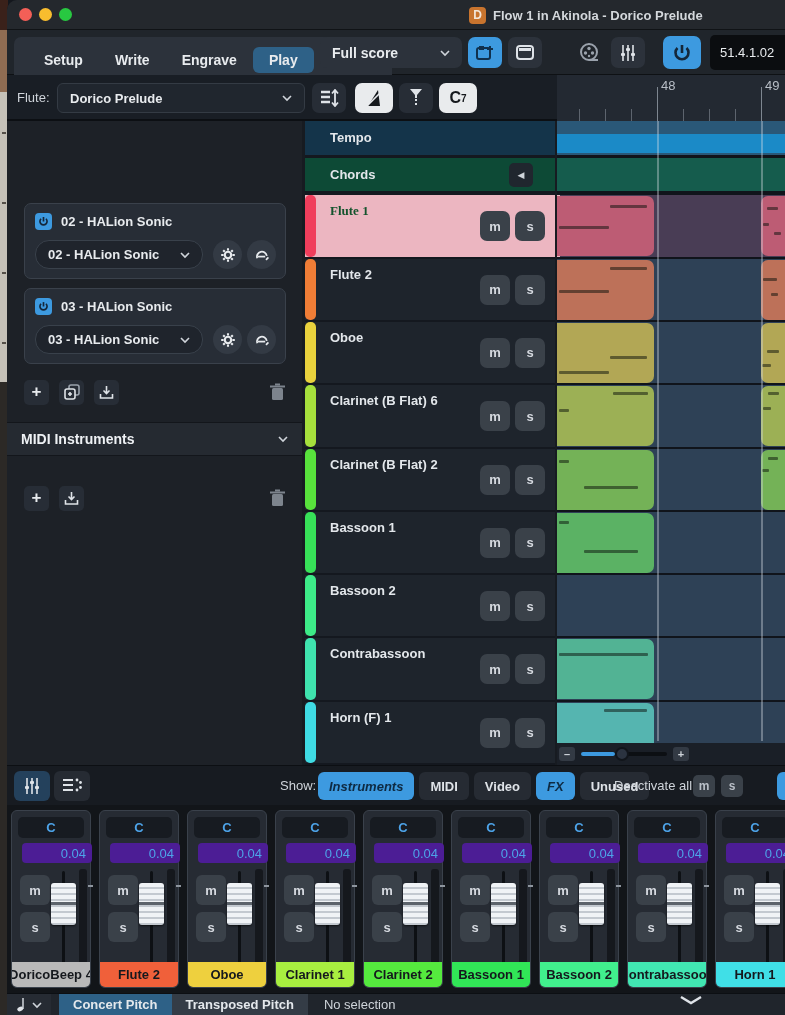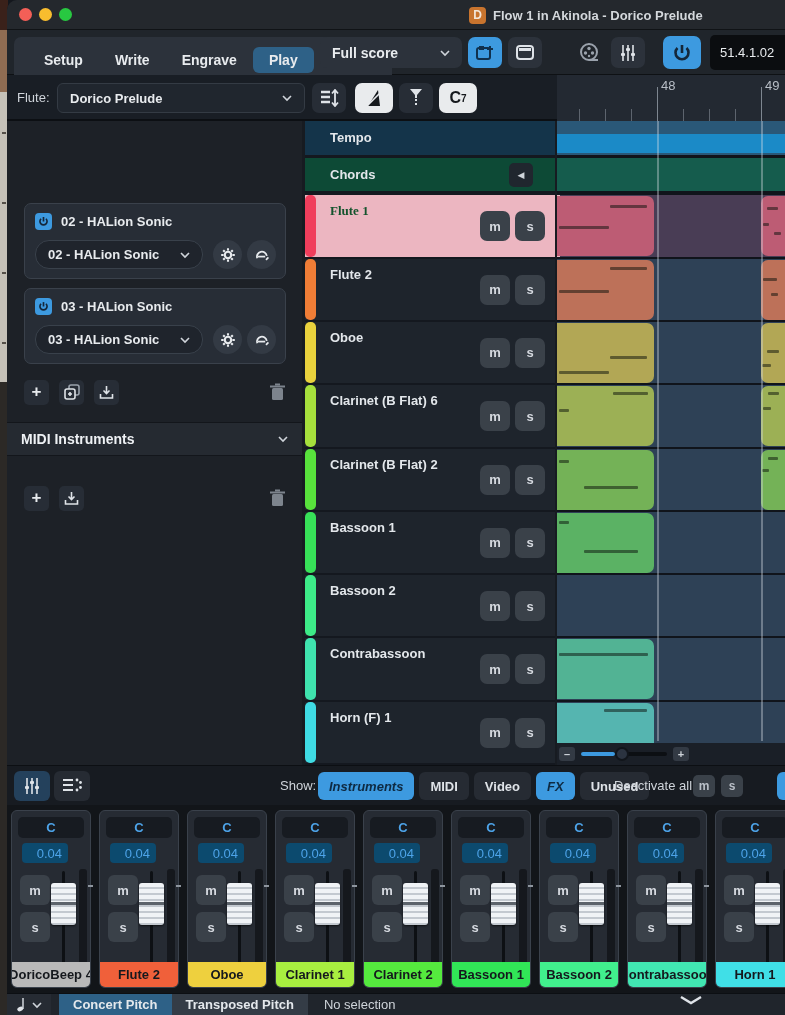--- a/index.html
+++ b/index.html
@@ -149,21 +149,21 @@
   .mini-ms { position:absolute; top:9px; width:22px; height:22px; border-radius:5px; background:#3a4149;
     color:#b9bfc7; font-size:12px; font-weight:bold; display:flex; align-items:center; justify-content:center; }
   #edge-sliver { position:absolute; left:770px; top:6px; width:14px; height:28px; border-radius:6px; background:#3d9ae0; }
 
   
   #mixer { left:0; top:805px; width:778px; height:188px; background:#121519; }
   .chan { position:absolute; top:5px; width:80px; height:178px; background:#262b33;
     border:1px solid #3a414b; border-radius:6px; }
   .pan-btn { position:absolute; left:6px; top:6px; width:66px; height:21px; background:#171b21;
     border-radius:5px; color:#4da3e8; font-size:13px; font-weight:bold; display:flex; align-items:center; justify-content:center; }
-  .val-box { position:absolute; left:10px; top:32px; width:46px; height:20px; background:#0c4a6e;
+  .val-box { position:absolute; left:10px; top:32px; width:70px; height:20px; background:#4c1d95;
     border-radius:4px; color:#4da3e8; font-size:13px; display:flex; align-items:center; justify-content:flex-end; padding-right:6px; }
   .ch-m { position:absolute; left:8px; top:64px; }
   .ch-s { position:absolute; left:8px; top:101px; }
   .ch-ms { width:30px; height:30px; border-radius:6px; background:#3a4149; color:#d6dae0;
     font-size:13px; font-weight:bold; display:flex; align-items:center; justify-content:center; }
   .fader-line { position:absolute; left:50px; top:60px; width:3px; height:95px; background:#0d1014; border-radius:2px; }
   .fader-cap { position:absolute; left:39px; top:72px; width:25px; height:42px; border-radius:3px;
     background:repeating-linear-gradient(180deg,#f0f3f6 0 4px,#c3c9d0 4px 6px);
     box-shadow:0 1px 2px rgba(0,0,0,.6); }
   .fader-cap::after { content:""; position:absolute; left:0; top:19px; width:25px; height:3px; background:#5c636b; }

